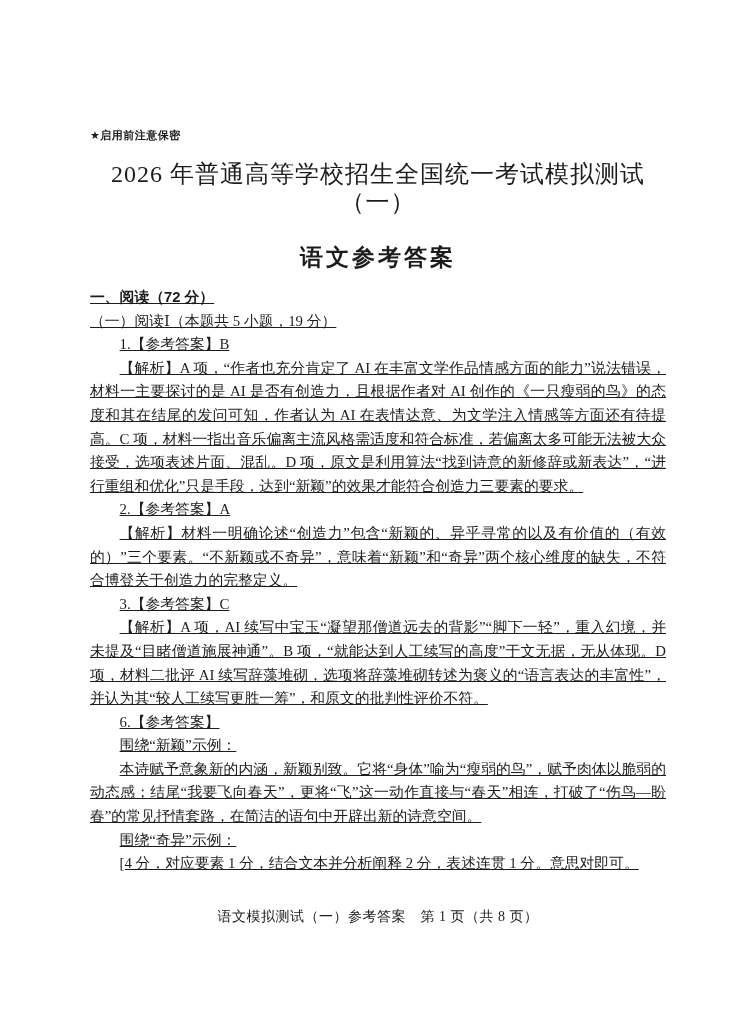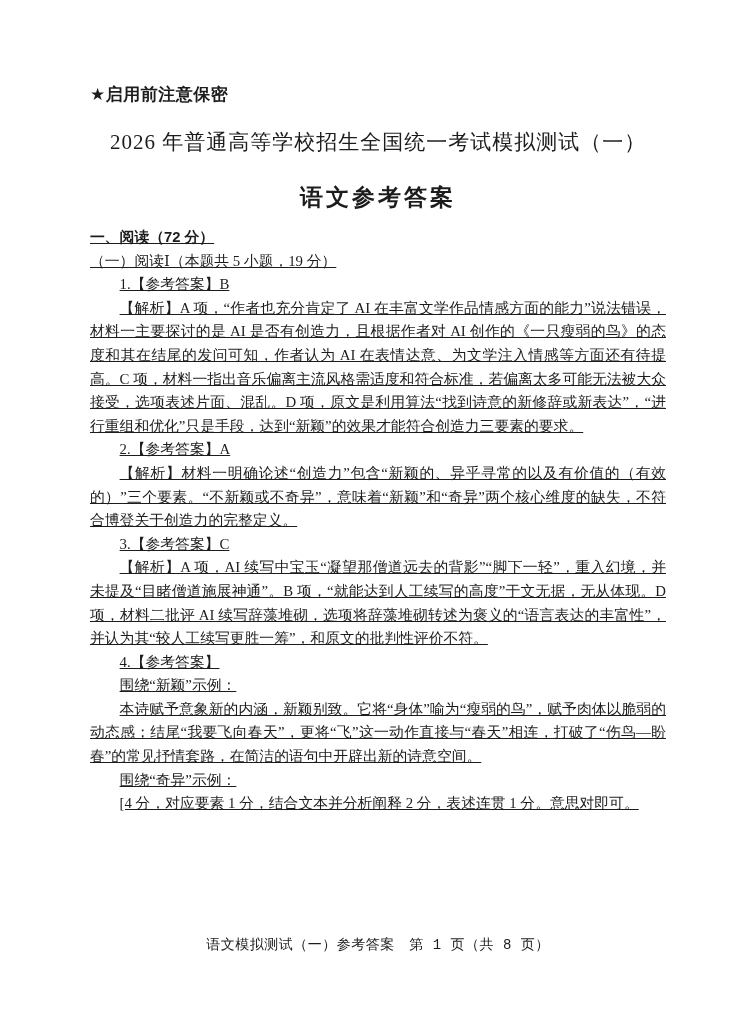--- a/index.html
+++ b/index.html
@@ -20,29 +20,30 @@
   }
   .content {
     position: absolute;
     top: 86px;
     left: 90px;
     right: 90px;
   }
   .security-notice {
     font-family: "Liberation Sans", "DejaVu Sans", sans-serif;
     font-weight: 700;
-    font-size: 17px;
+    font-size: 11px;
     line-height: 18px;
     letter-spacing: 0.5px;
+    margin-top: 40px;
   }
   .exam-title {
     text-align: center;
-    font-size: 21px;
+    font-size: 24px;
     line-height: 28px;
-    margin-top: 24px;
+    margin-top: 16px;
     letter-spacing: 1px;
   }
   .answer-title {
     text-align: center;
     font-family: "Liberation Sans", "DejaVu Sans", sans-serif;
     font-weight: 700;
     font-size: 23px;
     line-height: 30px;
     margin-top: 26px;
     letter-spacing: 3px;
@@ -59,27 +60,26 @@
   }
   .sec-heading {
     font-family: "Liberation Sans", "DejaVu Sans", sans-serif;
     font-weight: 700;
   }
   .indent {
     text-indent: 2em;
   }
   .footer {
     position: absolute;
-    top: 936px;
+    top: 908px;
     left: 0;
     right: 0;
     text-align: center;
     font-size: 14px;
     letter-spacing: 0.5px;
-    font-family: Liberation Mono, monospace;
   }
 </style>
 </head>
 <body>
 
 <div class="page">
   <div class="content">
 
     <div class="security-notice">★启用前注意保密</div>
 
@@ -98,21 +98,21 @@
       <p class="indent">【解析】A 项，“作者也充分肯定了 AI 在丰富文学作品情感方面的能力”说法错误，材料一主要探讨的是 AI 是否有创造力，且根据作者对 AI 创作的《一只瘦弱的鸟》的态度和其在结尾的发问可知，作者认为 AI 在表情达意、为文学注入情感等方面还有待提高。C 项，材料一指出音乐偏离主流风格需适度和符合标准，若偏离太多可能无法被大众接受，选项表述片面、混乱。D 项，原文是利用算法“找到诗意的新修辞或新表达”，“进行重组和优化”只是手段，达到“新颖”的效果才能符合创造力三要素的要求。</p>
 
       <p class="indent">2.【参考答案】A</p>
 
       <p class="indent">【解析】材料一明确论述“创造力”包含“新颖的、异乎寻常的以及有价值的（有效的）”三个要素。“不新颖或不奇异”，意味着“新颖”和“奇异”两个核心维度的缺失，不符合博登关于创造力的完整定义。</p>
 
       <p class="indent">3.【参考答案】C</p>
 
       <p class="indent">【解析】A 项，AI 续写中宝玉“凝望那僧道远去的背影”“脚下一轻”，重入幻境，并未提及“目睹僧道施展神通”。B 项，“就能达到人工续写的高度”于文无据，无从体现。D 项，材料二批评 AI 续写辞藻堆砌，选项将辞藻堆砌转述为褒义的“语言表达的丰富性”，并认为其“较人工续写更胜一筹”，和原文的批判性评价不符。</p>
 
-      <p class="indent">4.【参考答案】</p>
+      <p class="indent">6.【参考答案】</p>
 
       <p class="indent">围绕“新颖”示例：</p>
 
       <p class="indent">本诗赋予意象新的内涵，新颖别致。它将“身体”喻为“瘦弱的鸟”，赋予肉体以脆弱的动态感；结尾“我要飞向春天”，更将“飞”这一动作直接与“春天”相连，打破了“伤鸟—盼春”的常见抒情套路，在简洁的语句中开辟出新的诗意空间。</p>
 
       <p class="indent">围绕“奇异”示例：</p>
 
 
       <p class="indent">[4 分，对应要素 1 分，结合文本并分析阐释 2 分，表述连贯 1 分。意思对即可。</p>
 

